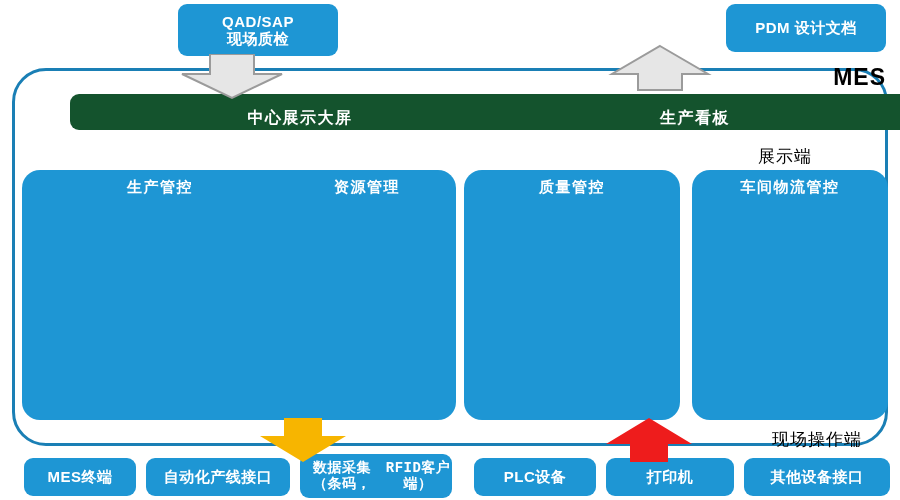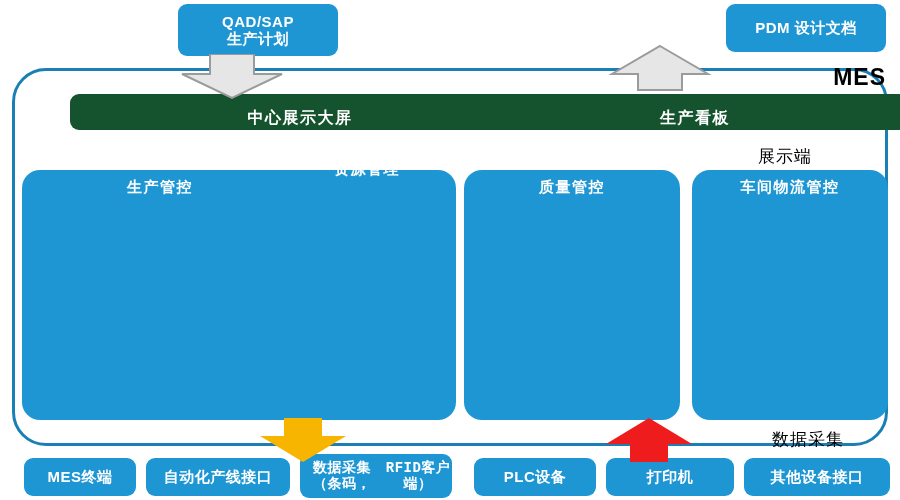--- a/index.html
+++ b/index.html
@@ -106,21 +106,21 @@
   
   .arrow { position: absolute; z-index: 6; }
 </style>
 </head>
 <body>
 
 <div id="stage">
 
   <div class="bluebox top-sys" style="left:152px; top:4px; width:160px; height:52px; flex-direction:column;">
     <span>QAD/SAP</span>
-    <span>生产计划</span>
+    <span>现场质检</span>
   </div>
 
 
   <div class="bluebox top-sys" style="left:700px; top:4px; width:160px; height:48px;">
     <span>PDM 设计文档</span>
   </div>
 
   <div id="mes-container"></div>
   <div id="mes-label">MES</div>
 
@@ -131,26 +131,26 @@
   <svg class="arrow" style="left:608px; top:44px;" width="104" height="48" viewBox="0 0 104 48">
     <polygon points="52,2 100,30 74,30 74,46 30,46 30,30 4,30" fill="#e6e6e6" stroke="#9b9b9b" stroke-width="2"></polygon>
   </svg>
 
   <div id="banner">
     <div class="btxt" id="banner-text-1">中心展示大屏</div>
     <div class="btxt" id="banner-text-2">生产看板</div>
   </div>
 
   <div class="side-label" style="left:758px; top:145px;">展示端</div>
-  <div class="side-label" style="left:772px; top:428px;">数据采集</div>
+  <div class="side-label" style="left:772px; top:428px;">现场操作端</div>
 
   <div class="panel" style="left:22px; top:170px; width:434px; height:250px;"></div>
 
   <div class="panel-title" style="left:40px; top:178px; width:240px;">生产管控</div>
-  <div class="panel-title" style="left:292px; top:160px; width:150px;">资源管理</div>
+  <div class="panel-title" style="left:292px; top:178px; width:150px;">资源管理</div>
 
   <div class="whitebox" style="left:42px; top:208px; width:212px; height:42px; font-size:14px;">计划排产</div>
   <div class="whitebox" style="left:42px; top:264px; width:212px; height:42px; font-size:14px;">生产执行管理</div>
 
   <div class="whitebox multi" style="left:20px; top:314px; width:88px; height:46px; white-space:pre-line;">生产计划
 下达</div>
   <div class="whitebox multi" style="left:112px; top:314px; width:88px; height:46px; white-space:pre-line;">生产完工
 确认</div>
   <div class="whitebox multi" style="left:204px; top:314px; width:88px; height:46px; white-space:pre-line;">生产节拍
 控制</div>

